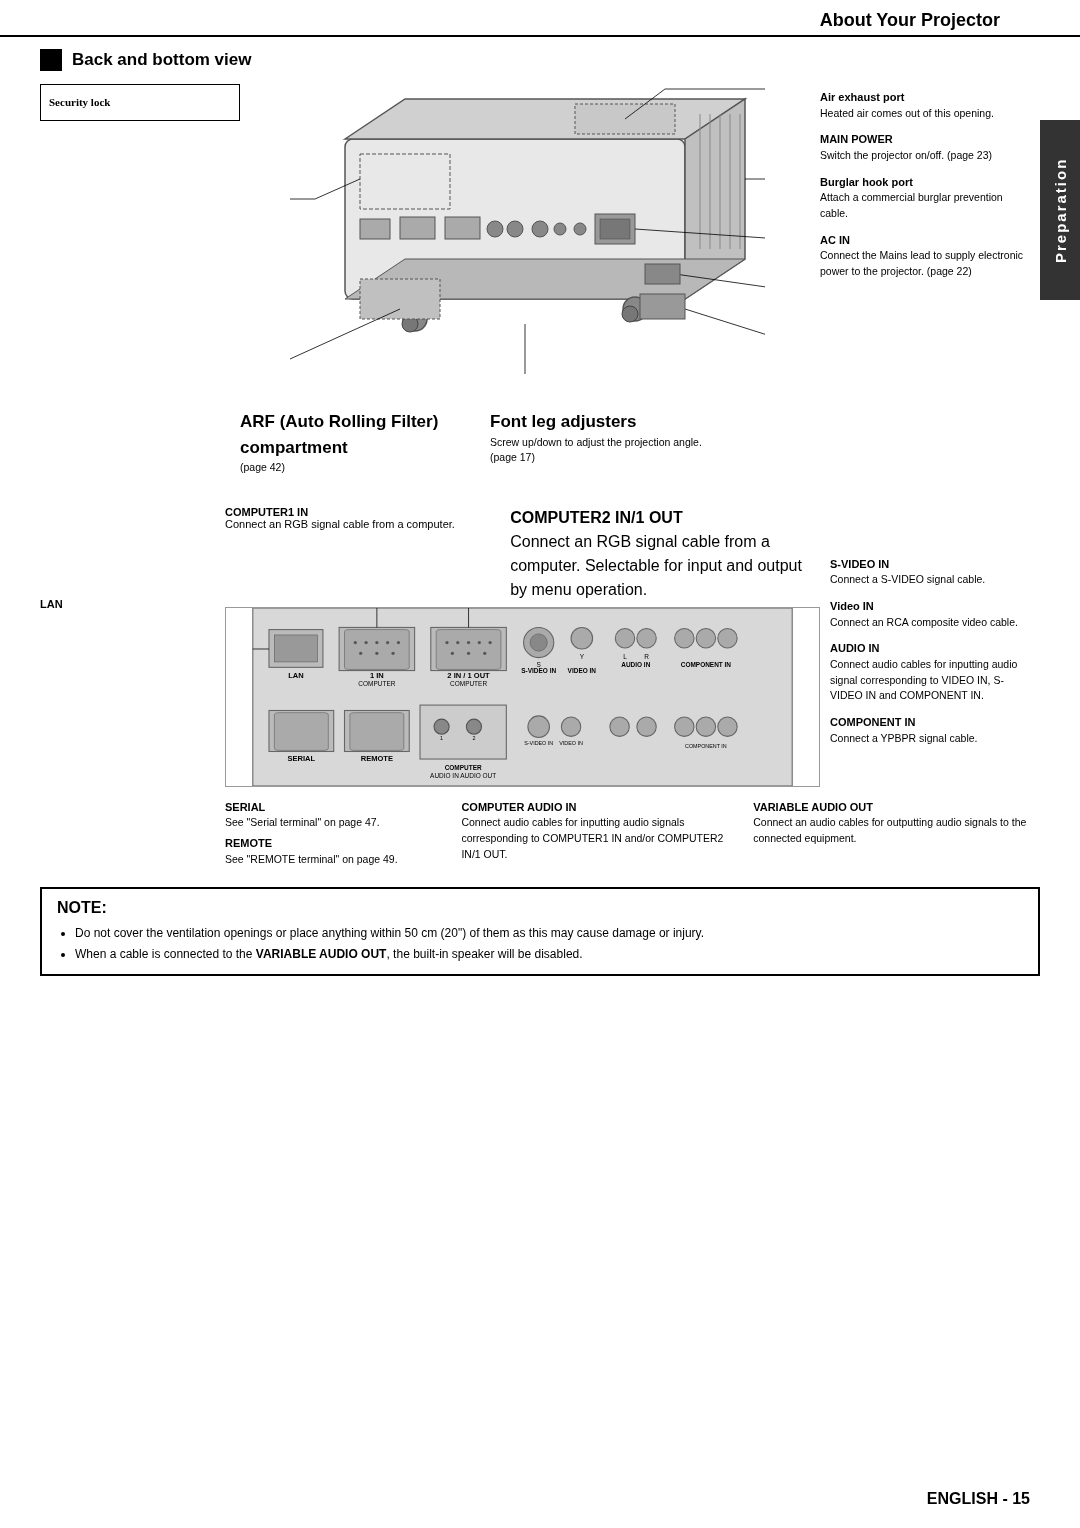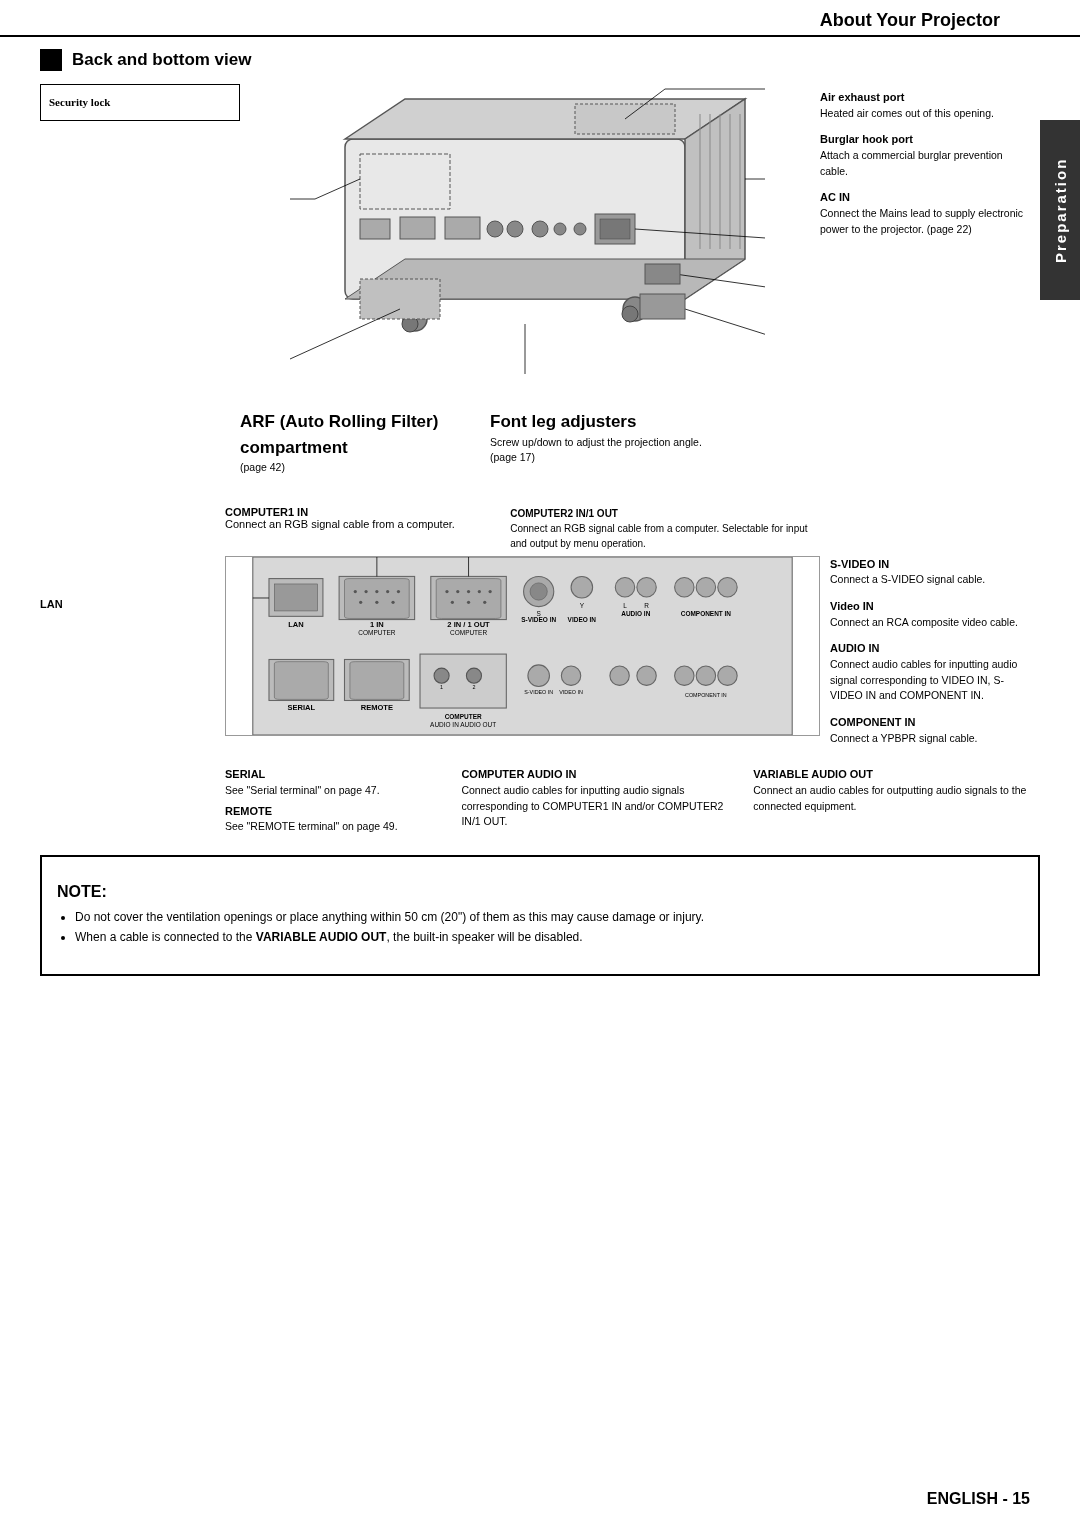--- a/index.html
+++ b/index.html
@@ -197,21 +197,21 @@
 
     .bcl-item .label {
       font-weight: bold;
       font-size: 11px;
     }
 
     
     .note-section {
       margin: 20px 40px 0 40px;
       border: 2px solid #000;
-      padding: 26px 15px;
+      padding: 10px 15px;
     }
 
     .note-title {
       font-size: 16px;
       font-weight: bold;
       margin-bottom: 6px;
     }
 
     .note-section ul {
       padding-left: 18px;
@@ -322,20 +322,24 @@
         <rect x="360" y="185" width="35" height="20" fill="#888" stroke="#555" stroke-width="1"></rect>
 
         <rect x="355" y="215" width="45" height="25" fill="#999" stroke="#555" stroke-width="1"></rect>
       </svg>
     </div>
 
     <div class="right-notes">
       <div class="right-note-item">
         <div class="label">Air exhaust port</div>
         <div>Heated air comes out of this opening.</div>
+      </div>
+      <div class="right-note-item">
+        <div class="label">MAIN POWER</div>
+        <div>Switch the projector on/off. (page 23)</div>
       </div>
       <div class="right-note-item">
         <div class="label">Burglar hook port</div>
         <div>Attach a commercial burglar prevention cable.</div>
       </div>
       <div class="right-note-item">
         <div class="label">AC IN</div>
         <div>Connect the Mains lead to supply electronic power to the projector. (page 22)</div>
       </div>
     </div>
@@ -360,21 +364,21 @@
       </div>
     </div>
 
     <div class="connector-center">
       
       <div style="display:flex; margin-bottom:5px; gap:27px;">
         <div style="flex:1;">
           <div style="font-weight:bold;">COMPUTER1 IN</div>
           <div>Connect an RGB signal cable from a computer.</div>
         </div>
-        <div style="flex:1.2; font-size:10px; line-height:1.5;">
+        <div style="flex:1.2; font-size:16px; line-height:1.5;">
           <div style="font-weight:bold;">COMPUTER2 IN/1 OUT</div>
           <div>Connect an RGB signal cable from a computer. Selectable for input and output by menu operation.</div>
         </div>
       </div>
 
       
       <svg class="panel-svg" viewBox="0 0 500 165" xmlns="http://www.w3.org/2000/svg" style="border:1px solid #999;">
 
         <rect x="0" y="0" width="500" height="165" fill="#d8d8d8" stroke="#666" stroke-width="1"></rect>
 

